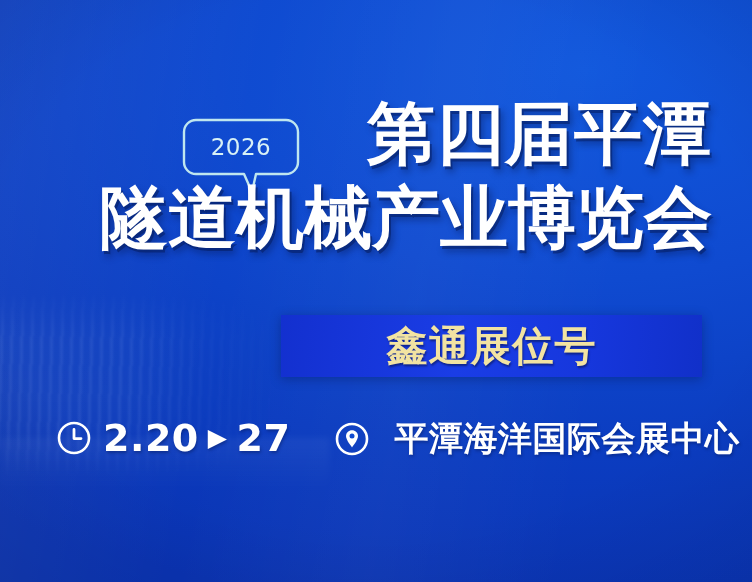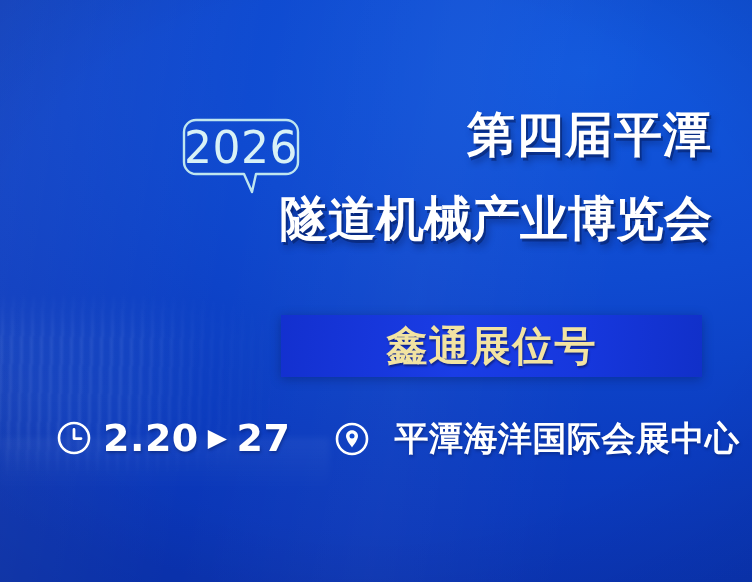--- a/index.html
+++ b/index.html
@@ -81,38 +81,38 @@
   .bubble svg { display: block; }
   .bubble-year {
     position: absolute;
     left: 0; top: 0;
     width: 118px;
     height: 58px;
     display: flex;
     align-items: center;
     justify-content: center;
     color: #d8f1f6;
-    font-size: 44px;
+    font-size: 23px;
     font-weight: 400;
     letter-spacing: 0.5px;
     font-family: "DejaVu Sans", "Liberation Sans", sans-serif;
   }
 
   
   .headline {
     position: absolute;
     left: 0;
     top: 92px;
     width: 712px;
     text-align: right;
   }
   .hl-line {
     color: #ffffff;
     font-weight: 700;
-    font-size: 48px;
+    font-size: 68px;
     line-height: 84px;
     letter-spacing: 1px;
     white-space: nowrap;
     text-shadow:
        2px 3px 0 rgba(6,30,96,0.55),
        4px 6px 7px rgba(4,20,72,0.40);
     font-family: "DejaVu Sans", "Liberation Sans", sans-serif;
   }
   .hl-line.l2 {
     letter-spacing: 0px;

